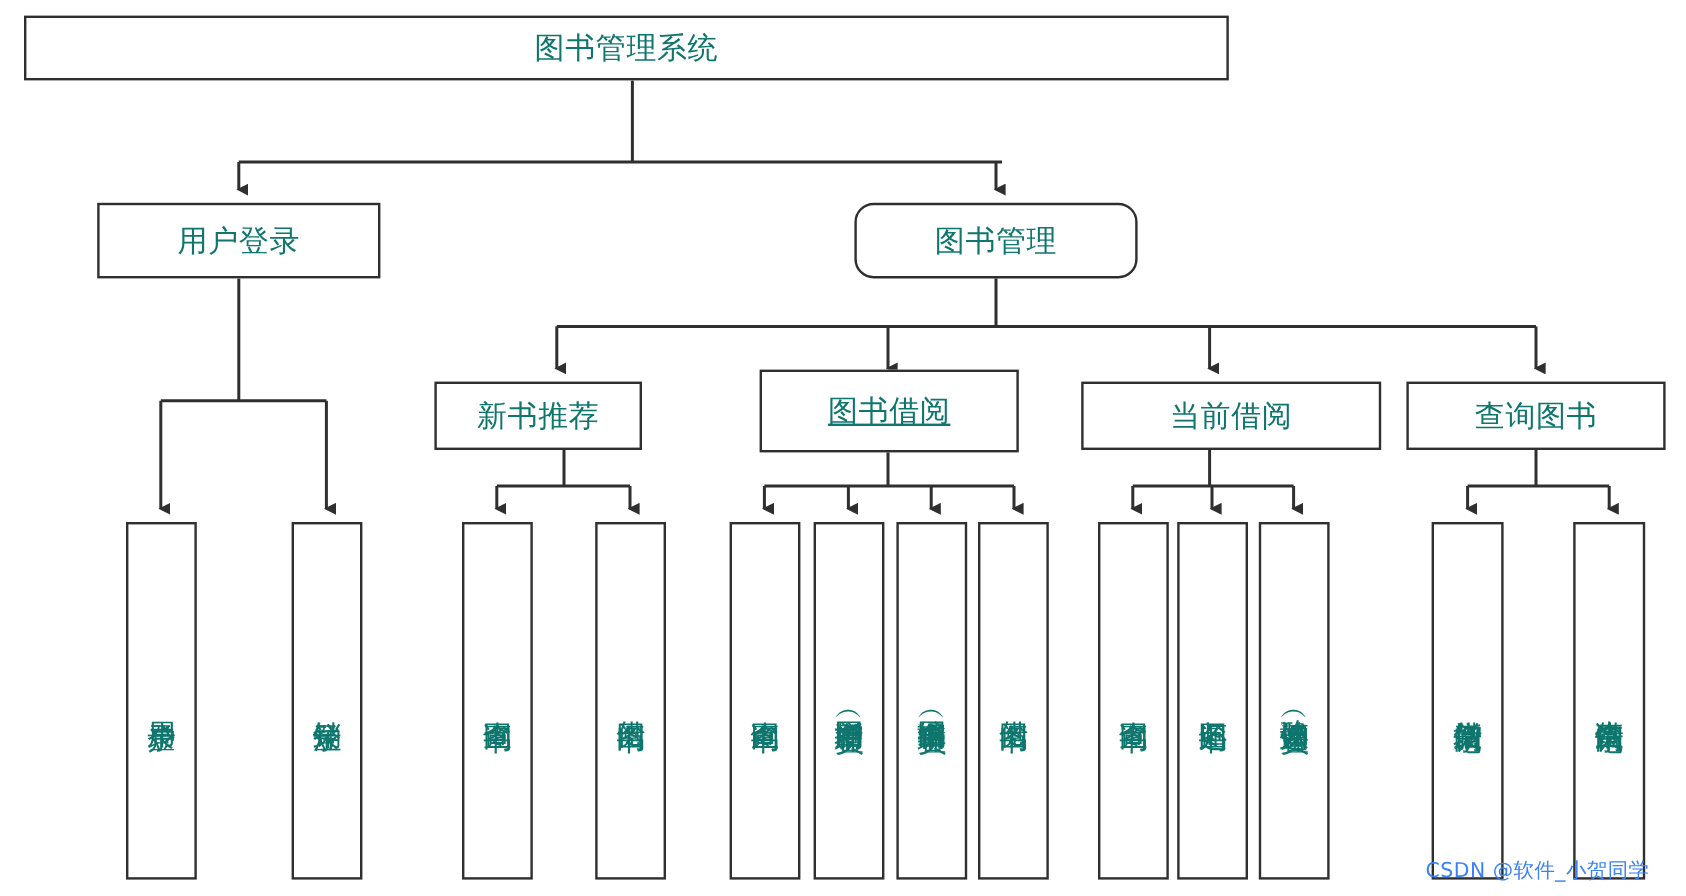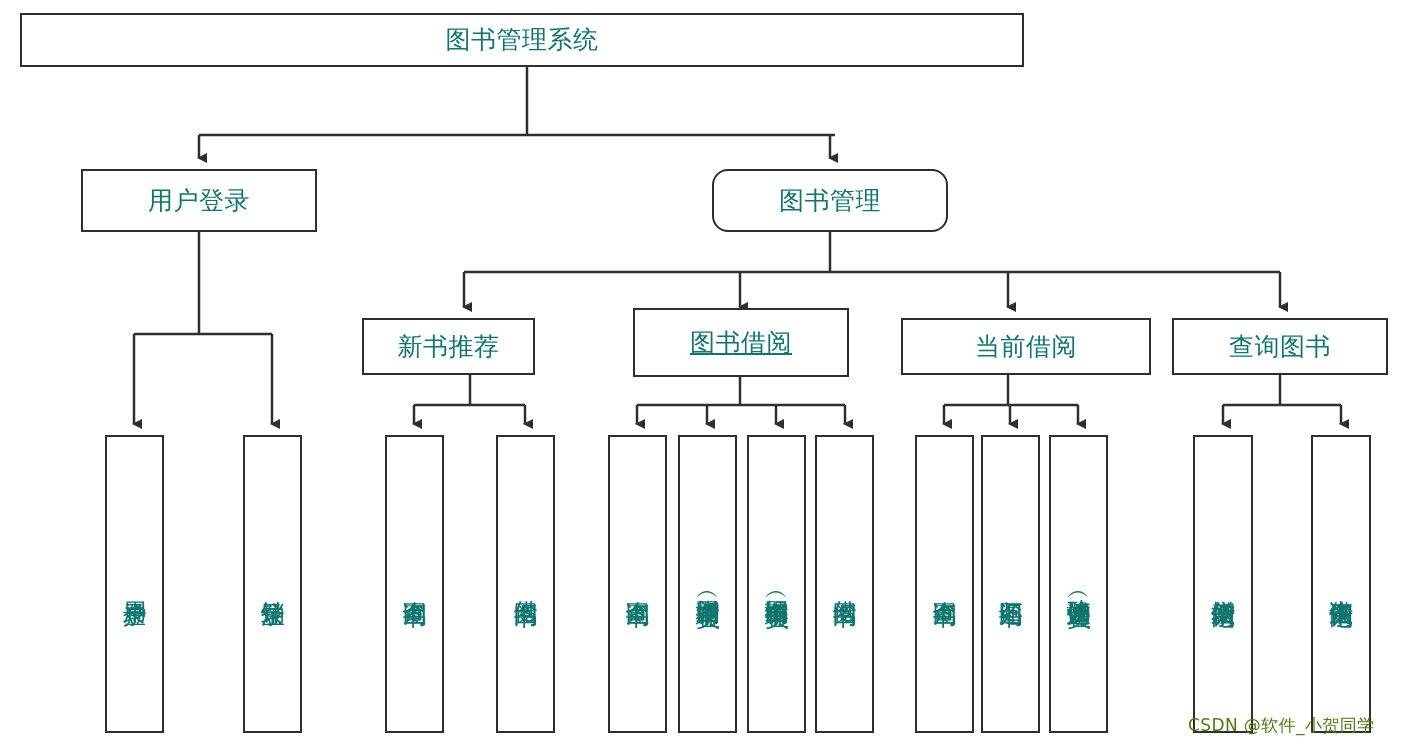--- a/index.html
+++ b/index.html
@@ -47,21 +47,21 @@
     line-height: 1.18;
     letter-spacing: 1px;
     padding: 4px 0;
     text-align: center;
   }
   #watermark {
     position: absolute;
     left: 1188px;
     top: 714px;
     font-size: 17px;
-    color: #4d7c0f;
+    color: #3b82f6;
     white-space: nowrap;
     letter-spacing: 0.4px;
   }
 </style>
 </head>
 <body>
 
 <div id="canvas">
 
   <svg id="diagram-svg" viewBox="0 0 1405 747" xmlns="http://www.w3.org/2000/svg">

